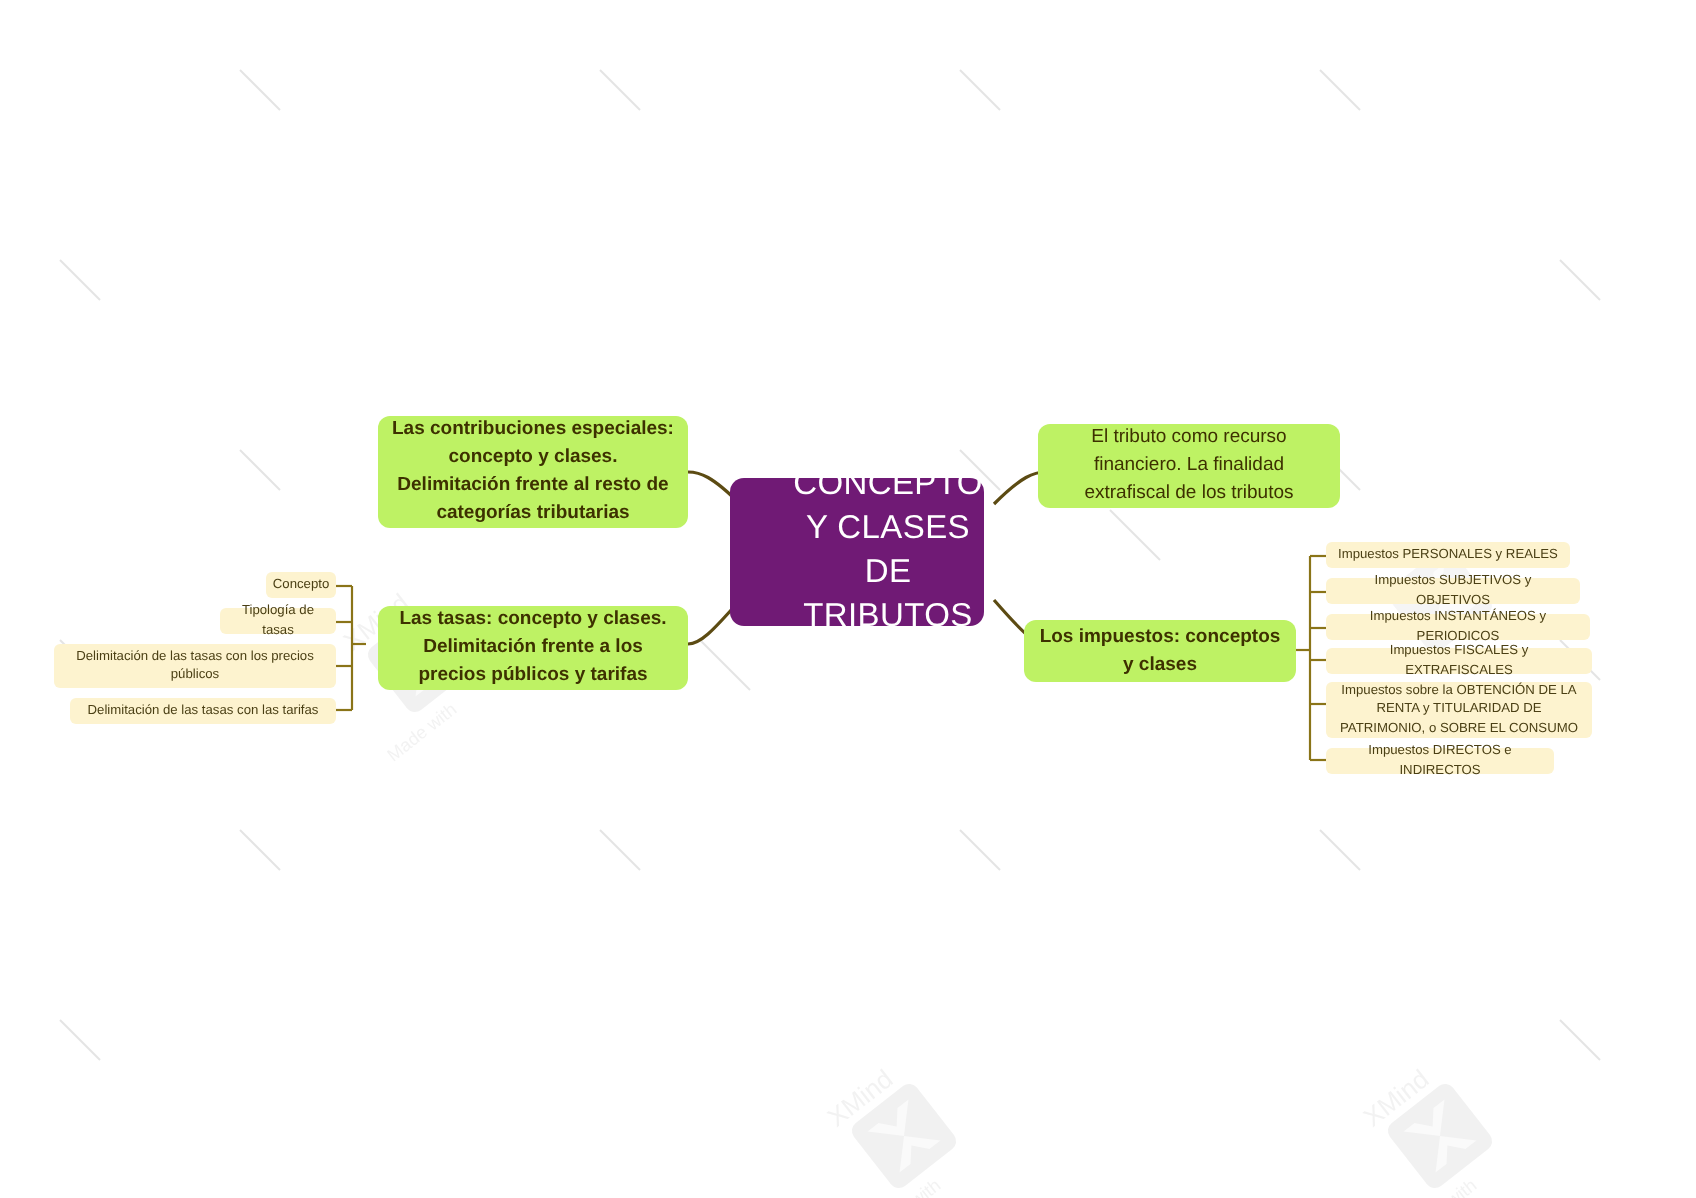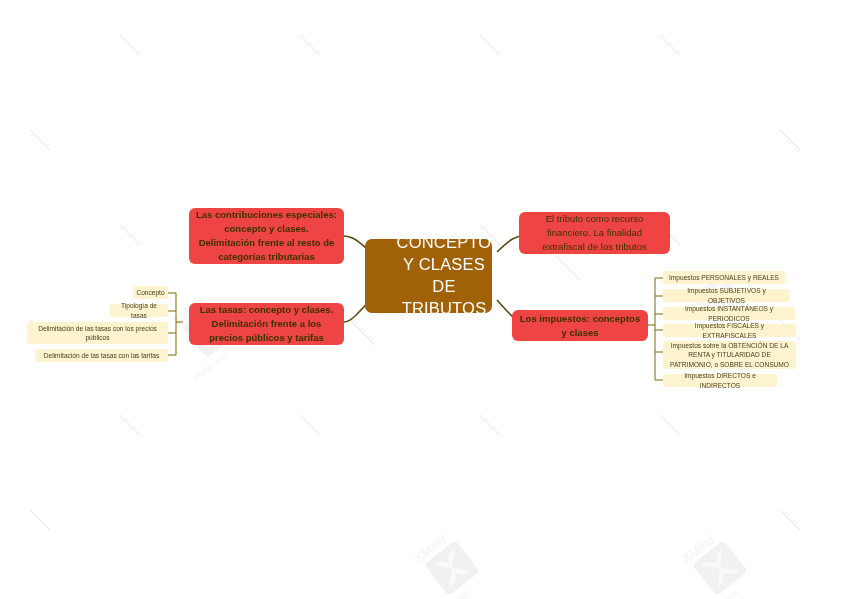--- a/index.html
+++ b/index.html
@@ -43,31 +43,31 @@
     position: absolute;
     box-sizing: border-box;
     display: flex;
     align-items: center;
     justify-content: center;
     text-align: center;
     border-radius: 5px;
   }
 
   .node-central {
-    background: #a16207;
+    background: #701a75;
     color: #ffffff;
     font-size: 16.5px;
     line-height: 1.32;
     letter-spacing: 0.2px;
     border-radius: 7px;
     padding-left: 31px;
   }
 
   .node-main {
-    background: #ef4444;
+    background: #bef264;
     color: #3d3100;
     font-weight: bold;
     font-size: 9.5px;
     line-height: 1.45;
     padding: 5px 7px;
     border-radius: 6px;
   }
 
   .node-leaf {
     background: #fdf3cf;

